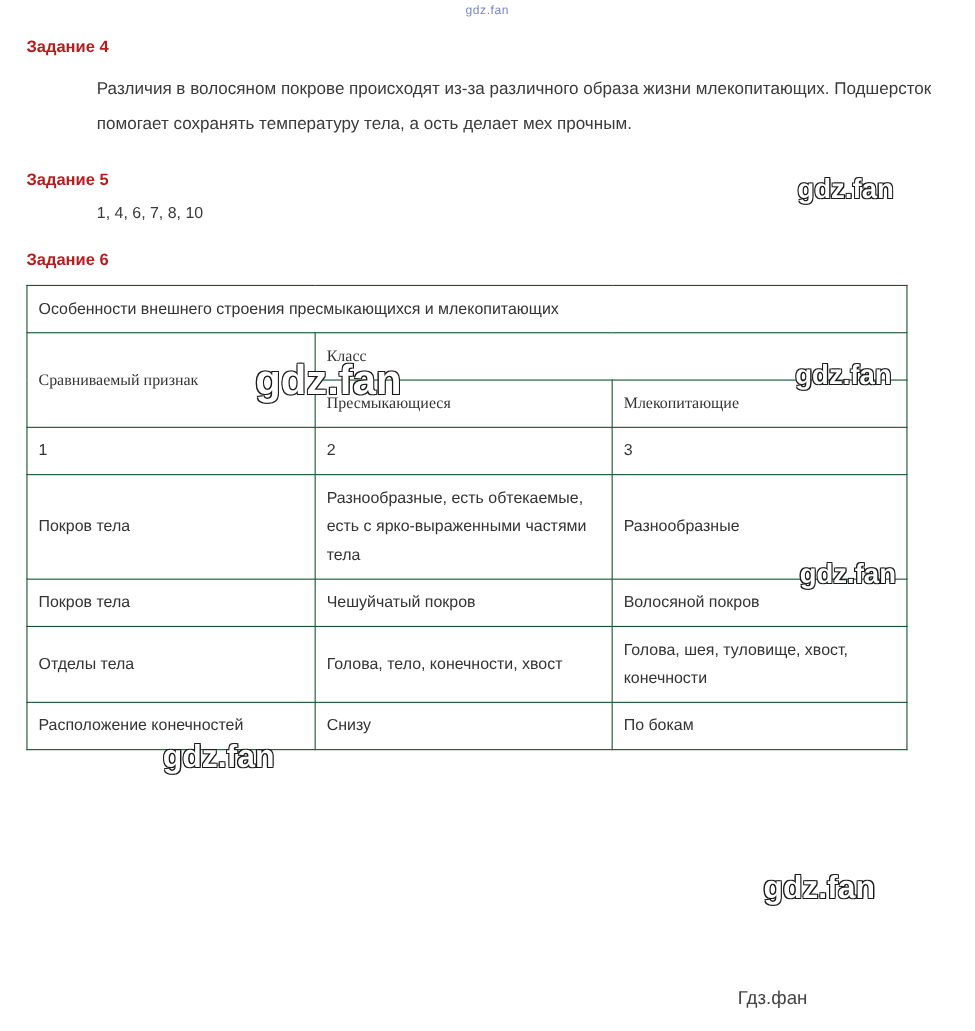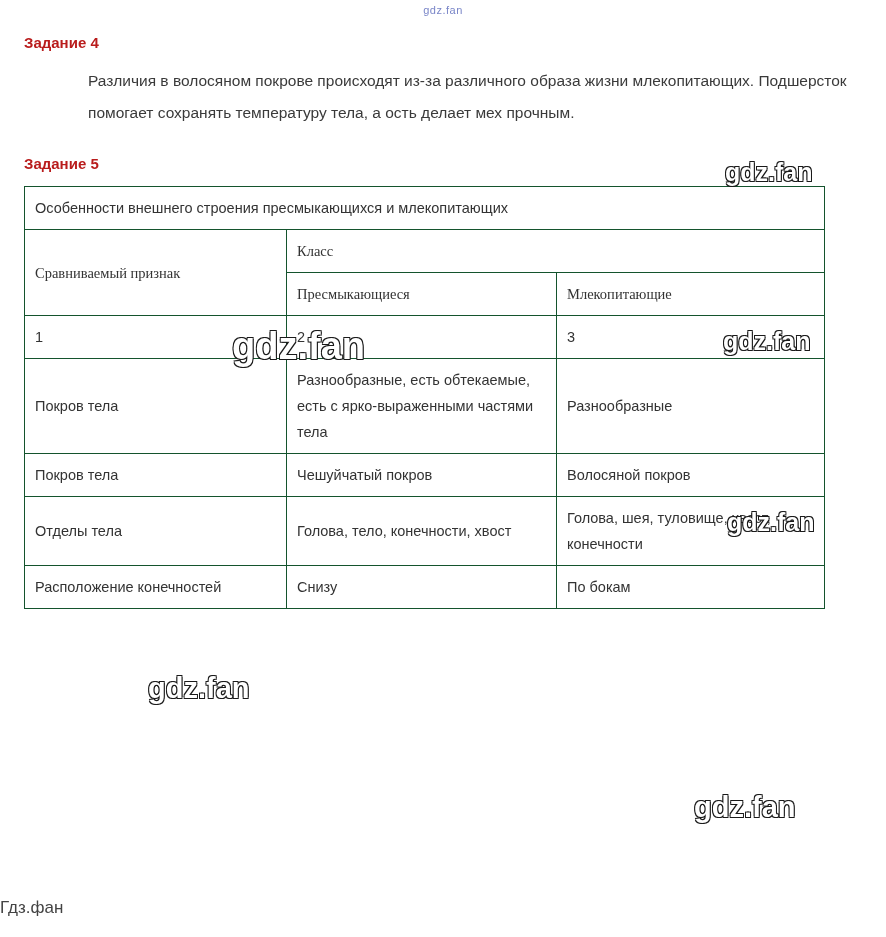--- a/index.html
+++ b/index.html
@@ -105,21 +105,21 @@
 
   .cell-multiline {
     line-height: 33px;
   }
 
   .bottom-mark {
     position: absolute;
     left: 0;
     top: 898px;
     width: 734px;
-    text-align: left;
+    text-align: right;
     font-size: 17px;
     color: #444444;
   }
 
   .wm {
     position: absolute;
     color: #ffffff;
     font-weight: bold;
     text-shadow:
       -1px -1px 0 #1a1a1a,
@@ -142,21 +142,23 @@
 <div class="page">
 
   <div class="top-watermark">gdz.fan</div>
 
   <div class="content">
 
     <div class="task-heading">Задание 4</div>
     <p class="para">Различия в волосяном покрове происходят из-за различного образа жизни млекопитающих. Подшерсток помогает сохранять температуру тела, а ость делает мех прочным.</p>
 
     <div class="task-heading spaced">Задание 5</div>
-
+    <p class="answer-line">1, 4, 6, 7, 8, 10</p>
+
+    <div class="task-heading spaced">Задание 6</div>
 
     <table class="cmp">
       <colgroup>
         <col class="col1">
           <col class="col2">
           <col class="col3">
       </colgroup>
       <tbody>
         <tr>
           <td class="t-title" colspan="3">Особенности внешнего строения пресмыкающихся и млекопитающих</td>

